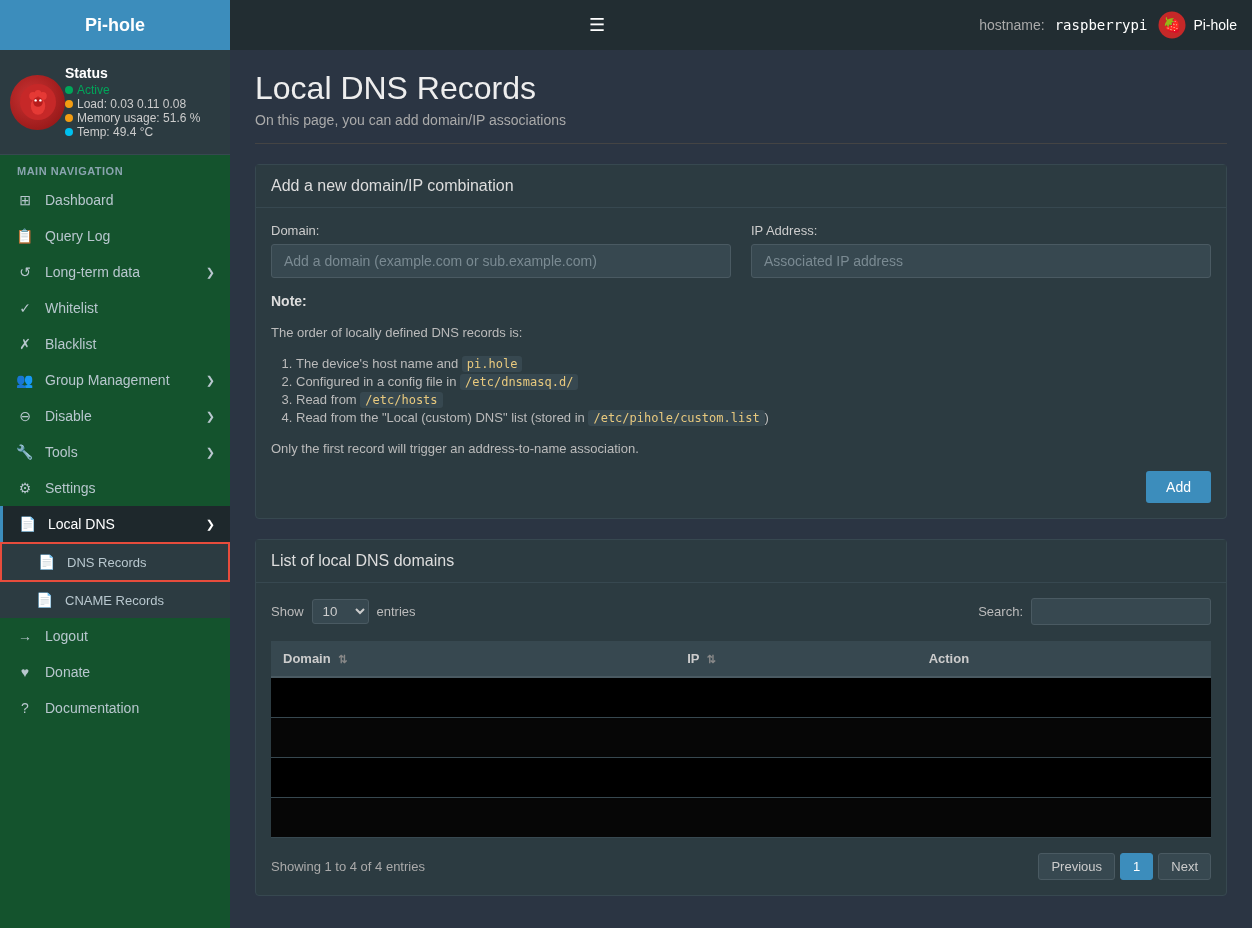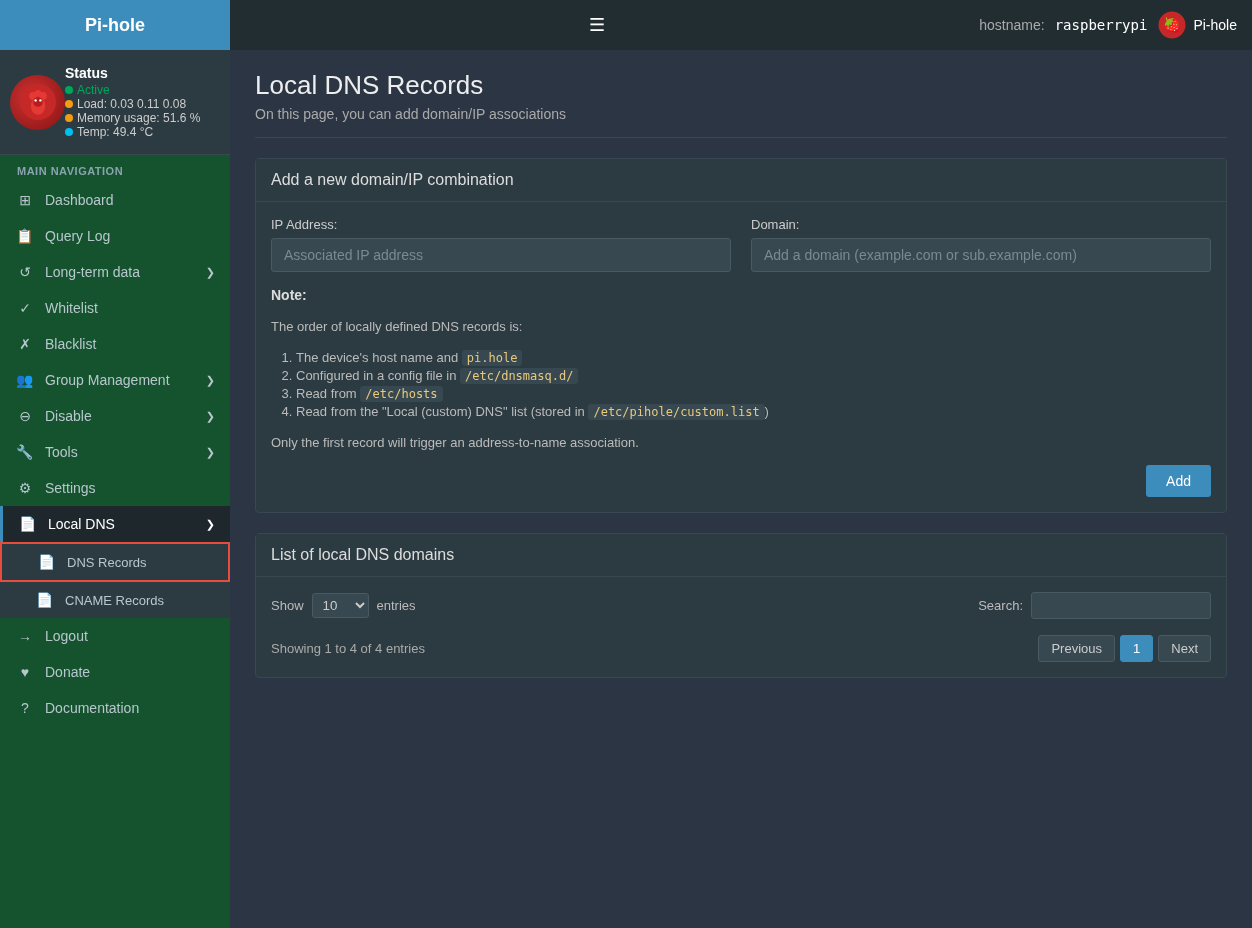--- a/index.html
+++ b/index.html
@@ -115,21 +115,21 @@
       background: #1a1a2e;
       background: #2b2b3d;
       overflow-y: auto;
       padding: 20px 25px;
       background: #2c3b41;
       background: #1f2d3d;
     }
     .main-content { background: #2b3543; }
 
     .page-header { margin-bottom: 20px; border-bottom: 1px solid #444; padding-bottom: 15px; }
-    .page-title { font-size: 26px; color: #eee; font-weight: 300; }
+    .page-title { font-size: 32px; color: #eee; font-weight: 300; }
     .page-subtitle { color: #aaa; font-size: 14px; margin-top: 5px; }
 
     
     .card {
       background: #2c3b41;
       border-radius: 4px;
       margin-bottom: 20px;
       border: 1px solid #374850;
     }
     .card-header {
@@ -391,26 +391,26 @@
     <div class="page-header">
       <h1 class="page-title">Local DNS Records</h1>
       <p class="page-subtitle">On this page, you can add domain/IP associations</p>
     </div>
 
     <div class="card">
       <div class="card-header">Add a new domain/IP combination</div>
       <div class="card-body">
         <div class="form-row">
           <div class="form-group">
+            <label>Domain:</label>
+            <input type="text" class="form-control" placeholder="Add a domain (example.com or sub.example.com)" style="">
+          </div>
+          <div class="form-group">
             <label>IP Address:</label>
             <input type="text" class="form-control" placeholder="Associated IP address" style="">
-          </div>
-          <div class="form-group">
-            <label>Domain:</label>
-            <input type="text" class="form-control" placeholder="Add a domain (example.com or sub.example.com)" style="">
           </div>
         </div>
 
         <div class="note-section">
           <strong>Note:</strong>
           <p>The order of locally defined DNS records is:</p>
           <ol>
             <li>The device's host name and <code>pi.hole</code></li>
             <li>Configured in a config file in <code>/etc/dnsmasq.d/</code></li>
             <li>Read from <code>/etc/hosts</code></li>
@@ -438,20 +438,43 @@
               <option>100</option>
             </select>
             <span>entries</span>
           </div>
           <div class="search-row">
             <span>Search:</span>
             <input type="text" class="search-input" style="">
           </div>
         </div>
 
+        <table class="dns-table">
+          <thead>
+            <tr>
+              <th>Domain <span class="sort-icon">⇅</span></th>
+              <th>IP <span class="sort-icon">⇅</span></th>
+              <th>Action</th>
+            </tr>
+          </thead>
+          <tbody style="background:#000;">
+            <tr style="height:40px;">
+                <td colspan="3" style="background:#000;"></td>
+              </tr>
+            <tr style="height:40px;">
+                <td colspan="3" style="background:#060606;"></td>
+              </tr>
+            <tr style="height:40px;">
+                <td colspan="3" style="background:#000;"></td>
+              </tr>
+            <tr style="height:40px;">
+                <td colspan="3" style="background:#060606;"></td>
+              </tr>
+          </tbody>
+        </table>
 
         <div class="pagination-row">
           <span>Showing 1 to 4 of 4 entries</span>
           <div class="pagination-controls">
             <button class="page-btn">Previous</button>
             <button class="page-btn current">1</button>
             <button class="page-btn">Next</button>
           </div>
         </div>
       </div>

